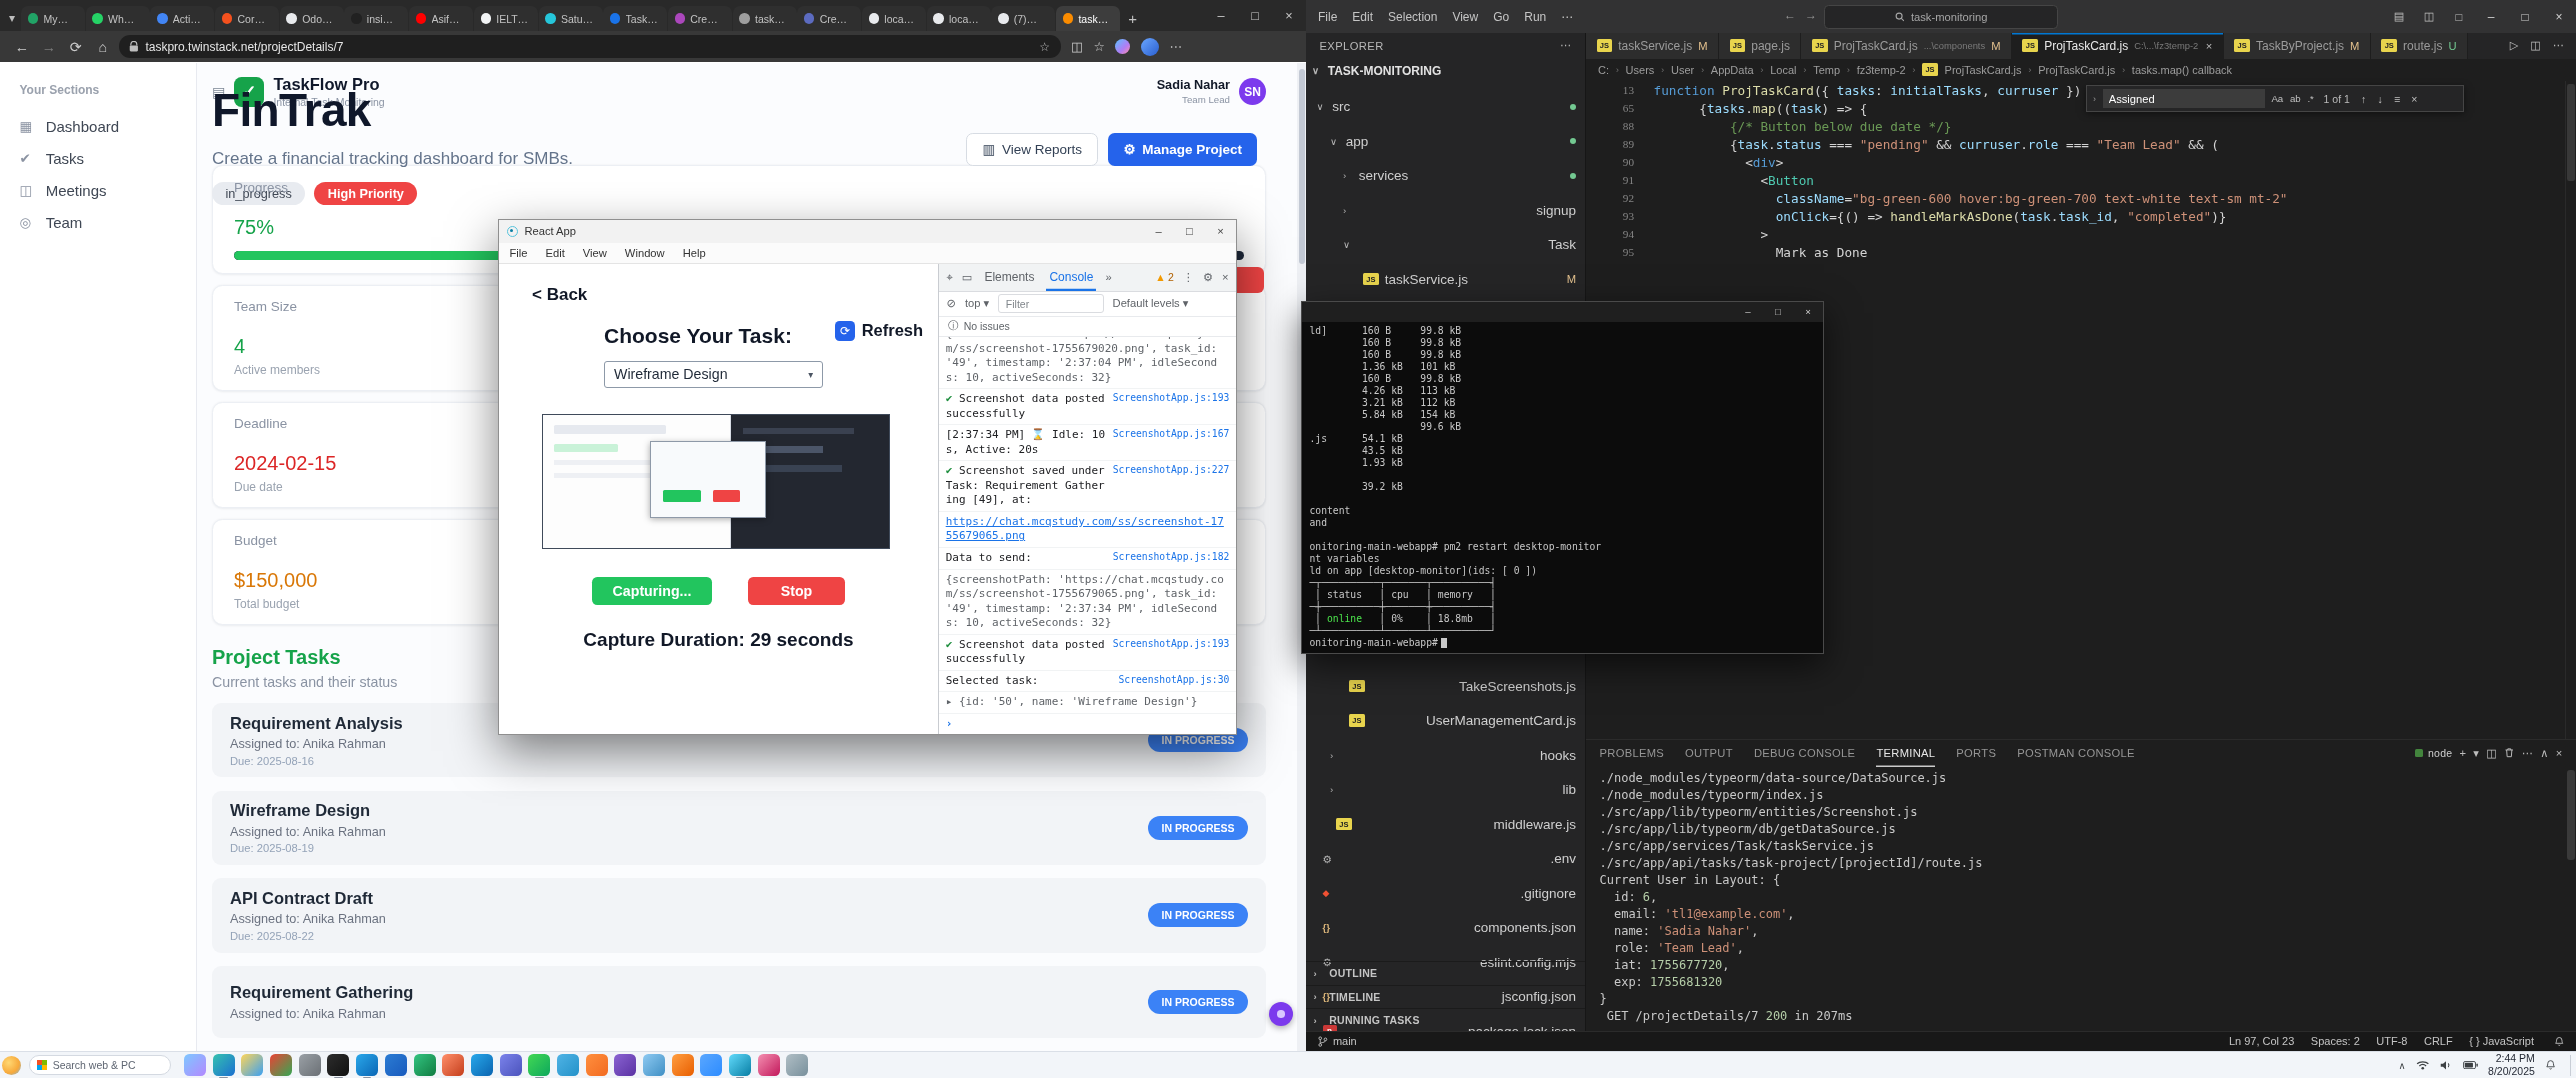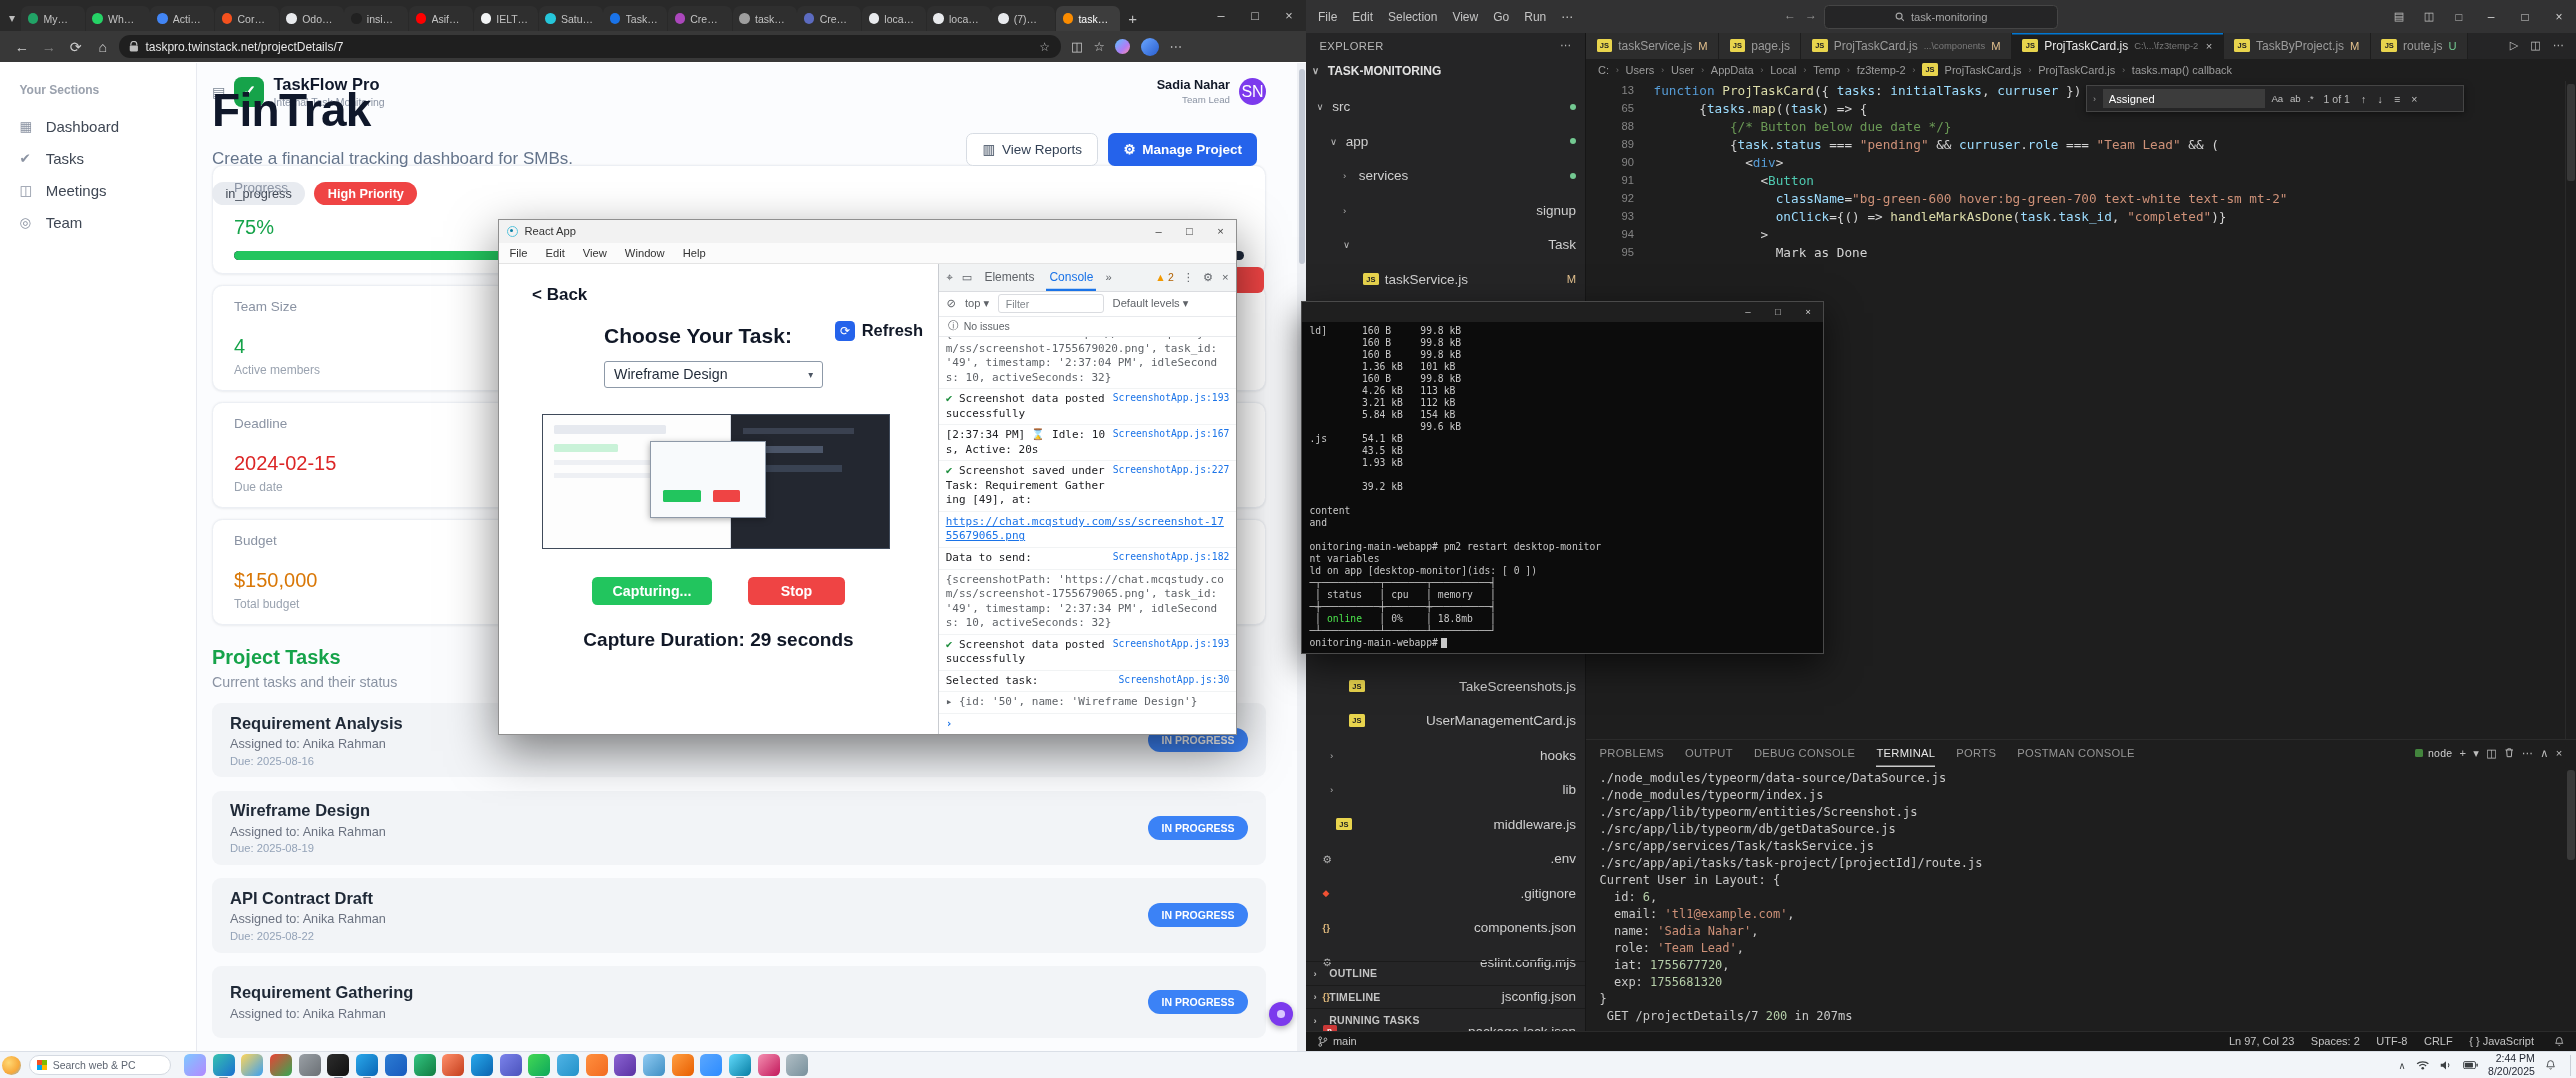--- a/index.html
+++ b/index.html
@@ -37,21 +37,21 @@
   .page{flex:1;position:relative;padding:0 40px 0 15px;overflow:hidden}
   .phead{display:flex;align-items:center;height:57px;gap:9px}
   .collapse{color:#7c8694;font-size:14.2px}
   .logo{width:30px;height:30px;border-radius:7.5px;background:#16a34a;color:#fff;display:flex;align-items:center;
         justify-content:center;font-size:16.5px;font-weight:700}
   .bname{font-size:16.5px;font-weight:800;color:#0f172a}
   .bsub{font-size:10.5px;color:#8a93a3;margin-top:1.5px}
   .uinfo{margin-left:auto;text-align:right}
   .uname{font-size:12.7px;font-weight:700;color:#111827}
   .urole{font-size:9.7px;color:#8a93a3;margin-top:1.5px}
-  .avatar{width:27px;height:27px;border-radius:50%;background:#7c3aed;color:#fff;font-size:16px;font-weight:400;
+  .avatar{width:27px;height:27px;border-radius:50%;background:#7c3aed;color:#fff;font-size:12px;font-weight:700;
           display:flex;align-items:center;justify-content:center}
   .trow{display:flex;justify-content:space-between;align-items:flex-start;margin-top:13.5px}
   .page h1{margin:0;font-size:46px;font-weight:800;color:#0f172a;letter-spacing:-0.7px}
   .desc{font-size:17px;color:#64748b;margin-top:12px}
   .badges{display:flex;gap:9px;margin-top:13.5px}
   .pill{border-radius:748px;padding:4.5px 13.5px;font-size:12.7px}
   .pill.neutral{background:#e8ebf0;color:#3f4754}
   .pill.danger{background:#ef4444;color:#fff;font-weight:700}
   .actions{display:flex;gap:10.5px;margin-top:10.5px}
   .btn{display:flex;align-items:center;gap:6.7px;height:33px;padding:0 15px;border-radius:6.7px;font-size:13.5px;border:0}
@@ -178,21 +178,21 @@
   .etab{display:flex;align-items:center;gap:6px;padding:0 10.5px;background:#2d2d2d;color:#9b9b9b;
         border-right:0.7px solid #1e1e1e;font-size:12px;white-space:nowrap}
   .etab.active{background:#1e1e1e;color:#e9e9e9;box-shadow:inset 0 1.5px 0 #0078d4}
   .hint{font-size:9.4px;color:#7a7a7a}
   .tclose{color:#bbb;font-size:11.2px;margin-left:1.5px}
   .etabs-right{margin-left:auto;display:flex;align-items:center;gap:12px;padding:0 12px;color:#bdbdbd;font-size:11.2px}
   .ebread{height:22.5px;display:flex;align-items:center;gap:6.7px;padding:0 12px;font-size:11px;color:#9d9d9d;white-space:nowrap;overflow:hidden}
   .bsep{color:#6e6e6e;font-size:9.7px}
   .ecode{position:absolute;top:48px;left:0;right:10.5px;bottom:292px;overflow:hidden}
   .crow{display:flex;height:18px;align-items:center}
-  .ln{width:48px;text-align:right;padding-right:19.5px;color:#858585;font-size:11.2px;font-family:Liberation Sans, sans-serif;flex:0 0 auto}
+  .ln{width:48px;text-align:right;padding-right:19.5px;color:#858585;font-size:11.2px;font-family:Liberation Serif, serif;flex:0 0 auto}
   .lt{font-family:"DejaVu Sans Mono",monospace;font-size:12.7px;white-space:pre}
   .kw{color:#569cd6}.fn{color:#dcdcaa}.vr{color:#9cdcfe}.pn{color:#d4d4d4}.op{color:#d4d4d4}
   .st{color:#ce9178}.cm{color:#6a9955}.tg{color:#569cd6}.cp{color:#4ec9b0}.at{color:#9cdcfe}.tx{color:#d4d4d4}
   .minimap{position:absolute;top:48px;right:0;width:10.5px;bottom:292px;background:#1e1e1e;border-left:0.7px solid #2a2a2a}
   .mthumb{position:absolute;top:3px;left:1.5px;width:7.5px;height:97px;background:#383838;border-radius:2.2px}
   .efind{position:absolute;top:52px;right:112px;width:378px;height:27px;background:#252526;border:0.7px solid #454545;
          box-shadow:0 2.2px 7.5px rgba(0,0,0,.5);display:flex;align-items:center;gap:6.7px;padding:0 6px;box-sizing:border-box;z-index:3}
   .efind .fchev{color:#9a9a9a;font-size:9px}
   .efind input{width:150px;height:19px;background:#3c3c3c;border:0;color:#fff;font-size:11.2px;padding:0 6px;outline:none;
                font-family:"Liberation Sans",sans-serif}

